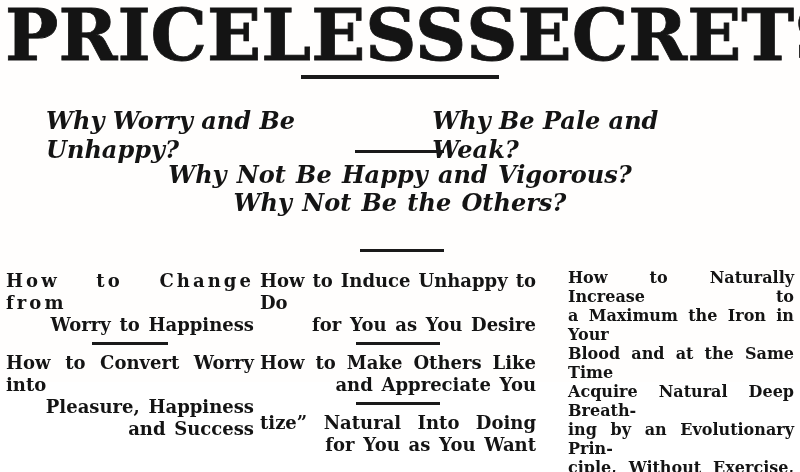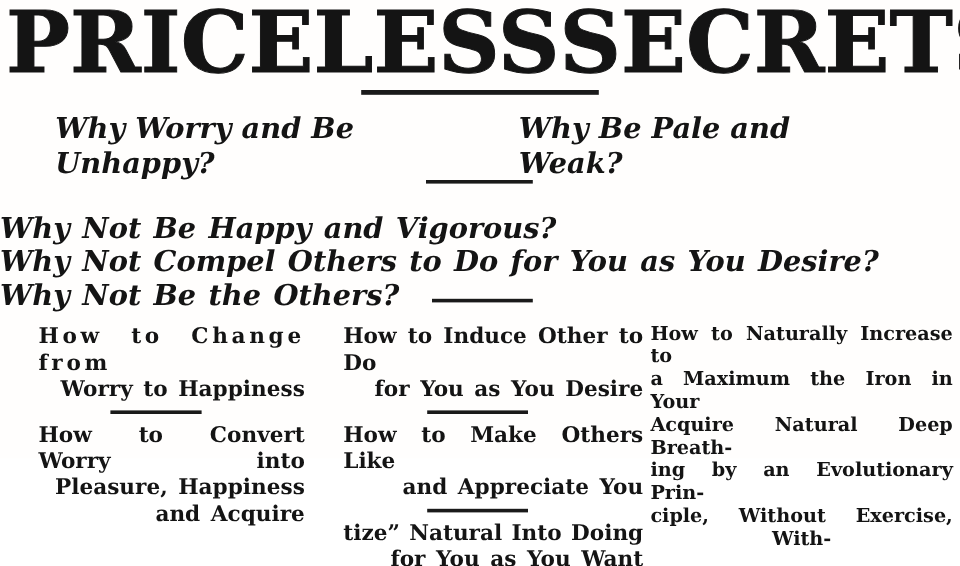--- a/index.html
+++ b/index.html
@@ -21,47 +21,47 @@
 
   
   .hr { position:absolute; background:#1a1a1a; }
   .hr-title { top:75px;  left:301px; width:198px; height:4px; }
   .hr-mid1  { top:150px; left:355px; width:89px;  height:3px; }
   .hr-mid2  { top:249px; left:360px; width:84px;  height:3px; }
 
   
   .q { font-weight:bold; font-style:italic; font-size:24px; }
   .q-row {
-    position:absolute; top:92px; left:46px; right:50px;
+    position:absolute; top:106px; left:46px; right:50px;
     display:flex; justify-content:space-between;
   }
   .q-victim { position:absolute; top:120px; left:0; right:0; text-align:center; }
-  .q-group2 { position:absolute; top:176px; left:0; right:0; }
+  .q-group2 { position:absolute; top:161px; left:0; right:0; text-align:center; }
   .q-group2 .line { line-height:28px; word-spacing:0.08em; }
 
   
   .cols {
     position:absolute; top:262px; left:6px; right:6px;
     display:flex; justify-content:space-between;
   }
   .col { font-weight:bold; }
   .col-left  { width:248px; padding-top:8px; font-size:18px; }
   .col-mid   { width:276px; padding-top:8px; font-size:18px; }
   .col-right { width:252px; padding-top:6px; font-size:16px; }
 
   .item .line {
     line-height:22px; text-align:right; word-spacing:0.14em;
   }
-  .item .line:first-child { text-align:justify; text-align-last:justify; word-spacing:normal;margin-left:26px; }
+  .item .line:first-child { text-align:justify; text-align-last:justify; word-spacing:normal; }
   .col-left .item-1 .line:first-child { letter-spacing:0.17em; }
 
   .item-hr { width:84px; height:3px; background:#1a1a1a; margin:6px auto 7px auto; }
   .col-left .item-hr { width:76px; }
 
-  .col-right .line { line-height:19px; text-align:justify; text-align-last:justify; }
+  .col-right .line { line-height:19px; text-align:justify; text-align-last:justify;margin-left:26px; }
   .col-right .line:last-child { text-align-last:center; }
 </style>
 </head>
 <body>
 
 <div class="page">
 
   <div class="title-row">
     <span>PRICELESS</span>
     <span>SECRETS</span>
@@ -72,62 +72,62 @@
   <div class="q q-row">
     <span>Why Worry and Be Unhappy?</span>
     <span>Why Be Pale and Weak?</span>
   </div>
 
 
   <div class="hr hr-mid1"></div>
 
   <div class="q q-group2">
       <div class="line">Why Not Be Happy and Vigorous?</div>
-      <div class="line">Why Not Compel Others to Do for You as You Desire?</div>
       <div class="line">Why Not Be the Others?</div>
     </div>
 
   <div class="hr hr-mid2"></div>
 
   <div class="cols">
 
     <div class="col col-left">
       <div class="item item-1">
           <div class="line">How to Change from</div>
           <div class="line">Worry to Happiness</div>
         </div>
       <div class="item-hr"></div>
       <div class="item item-2">
           <div class="line">How to Convert Worry into</div>
           <div class="line">Pleasure, Happiness</div>
-          <div class="line">and Acquire</div>
+          <div class="line">and Success</div>
         </div>
     </div>
 
     <div class="col col-mid">
       <div class="item">
-          <div class="line">How to Induce Other to Do</div>
+          <div class="line">How to Induce Unhappy to Do</div>
           <div class="line">for You as You Desire</div>
         </div>
       <div class="item-hr"></div>
       <div class="item">
           <div class="line">How to Make Others Like</div>
           <div class="line">and Appreciate You</div>
         </div>
       <div class="item-hr"></div>
       <div class="item">
           <div class="line">tize” Natural Into Doing</div>
           <div class="line">for You as You Want</div>
         </div>
     </div>
 
     <div class="col col-right">
       <div>
           <div class="line">How to Naturally Increase to</div>
           <div class="line">a Maximum the Iron in Your</div>
+          <div class="line">Blood and at the Same Time</div>
           <div class="line">Acquire Natural Deep Breath-</div>
           <div class="line">ing by an Evolutionary Prin-</div>
           <div class="line">ciple, Without Exercise, With-</div>
         </div>
     </div>
 
   </div>
 </div>
 
 </body></html>

